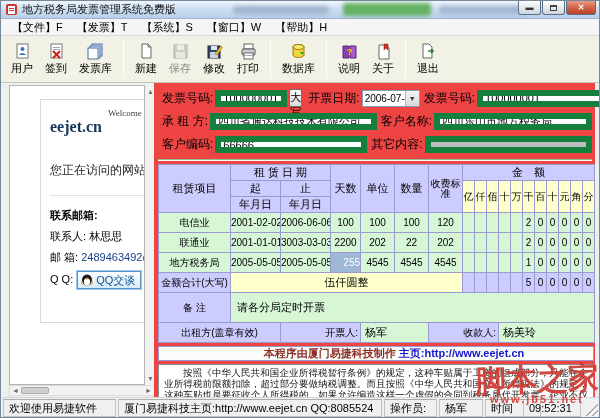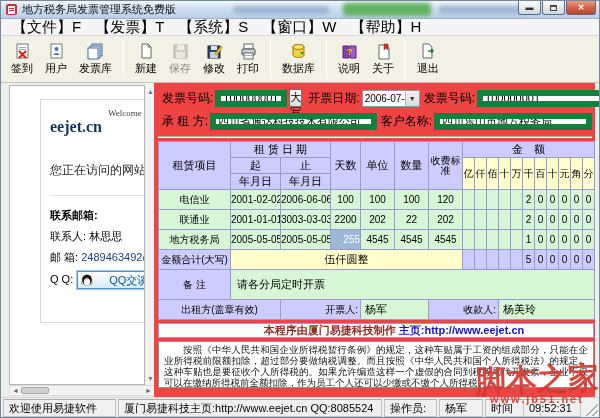--- a/index.html
+++ b/index.html
@@ -21,21 +21,21 @@
   .win-btns { position:absolute; right:3px; top:0; display:flex; }
   .win-btn { width:23px; height:14px; border:1px solid #5a6f88; border-top:none; border-radius:0 0 3px 3px;
     background:linear-gradient(#fdfdfd,#cfd6dd); margin-left:1px; display:flex; align-items:center; justify-content:center;
     font-size:8px; line-height:1; color:#333; }
   .win-btn.close { background:linear-gradient(#eb9a82,#cf5a40 60%,#b8422c); color:#fff; font-weight:bold; width:30px; }
   .glyph-max { width:7px; height:6px; border:1px solid #444; border-top:2px solid #444; }
 
   
   .menubar { position:absolute; left:0; top:18px; width:100%; height:17px; background:#f5f5f5;
     border-bottom:1px solid #d8d8d8; display:flex; align-items:center; padding-left:4px; }
-  .menu-item { padding:0 7px; font-size:15px; white-space:nowrap; }
+  .menu-item { padding:0 7px; font-size:11px; white-space:nowrap; }
 
   
   .toolbar { position:absolute; left:0; top:35px; width:100%; height:47px; background:#f2f1e6;
     border-bottom:1px solid #c4c4b4; display:flex; align-items:center; padding-left:4px; }
   .tb-btn { min-width:34px; height:42px; display:flex; flex-direction:column; align-items:center; justify-content:center;
     padding:1px 5px; border:1px solid transparent; }
   .tb-btn .icon { width:17px; height:17px; display:block; }
   .tb-btn .tb-label { font-size:11px; margin-top:1px; white-space:nowrap; }
   .tb-btn.disabled { opacity:.45; filter:grayscale(1); }
   .tb-sep { width:1px; height:38px; background:#bdbdad; border-right:1px solid #fff; margin:0 5px; }
@@ -46,21 +46,21 @@
   .side-card { position:absolute; left:30px; top:13px; width:170px; height:224px; border:1px solid #d5dade; background:#fff; padding:8px 0 0 9px; }
   .welcome-small { font-family:"Liberation Serif", serif; font-size:9px; color:#404040;text-align:center; }
   .site-name { font-family:"Liberation Serif", serif; font-size:16px; font-weight:bold; color:#17365d; margin-top:0; }
   .visit-note { font-size:12px; color:#222; margin-top:26px; white-space:nowrap; }
   .side-hr { border:none; border-top:1px solid #e2e2e2; margin:16px 0 0 0; width:150px; }
   .contact-header { font-size:11px; font-weight:bold; margin-top:12px; }
   .side-line { font-size:11px; margin-top:6px; white-space:nowrap; }
   .email-val { color:#1b3f8b; }
   .qq-btn { display:inline-flex; align-items:center; height:18px; border:1px solid #5b93cc; outline:1px solid #9cc4ea;
     background:linear-gradient(#feffff,#d8ebfa); padding:0 5px 0 3px; margin-left:4px; vertical-align:middle; }
-  .qq-btn span { color:#0b5394; font-size:11px; margin-left:16px; }
+  .qq-btn span { color:#0b5394; font-size:11px; margin-left:3px; }
   .vscroll { position:absolute; left:145px; top:84px; width:9px; height:300px; background:#f2f2f2; }
   .vscroll .arr { position:absolute; left:0; width:9px; font-size:7px; color:#777; text-align:center; line-height:9px; }
   .hscroll { position:absolute; left:8px; top:384px; width:146px; height:11px; background:#f2f2f2; border:1px solid #dcdcdc; }
   .hscroll .arr { position:absolute; top:0; font-size:7px; color:#666; line-height:9px; }
   .hscroll .thumb { position:absolute; left:11px; top:1px; width:28px; height:7px; background:#cfcfcf; border:1px solid #a8a8a8; border-radius:2px; }
 
   
   .form-panel { position:absolute; left:153px; top:82px; width:441px; height:314px; background:#ef4444; padding:6px 3px 0 4px; }
   .f-row { display:flex; align-items:center; margin-bottom:6px; }
   .f-label { font-size:12px; white-space:nowrap; margin:0 2px 0 4px; }
@@ -149,33 +149,33 @@
     <span class="menu-item">【发票】T</span>
     <span class="menu-item">【系统】S</span>
     <span class="menu-item">【窗口】W</span>
     <span class="menu-item">【帮助】H</span>
   </div>
 
   <div class="toolbar">
     <div class="tb-btn">
       <span class="icon"><svg width="17" height="17" viewBox="0 0 17 17">
             <rect x="3" y="1" width="11" height="14" fill="#fff" stroke="#777"></rect>
+            <circle cx="8.5" cy="6" r="2" fill="#3a6fc4"></circle>
+            <path d="M5 12 q3.5 -4 7 0 z" fill="#3a6fc4"></path>
+          </svg></span>
+      <span class="tb-label">用户</span>
+    </div>
+    <div class="tb-btn">
+      <span class="icon"><svg width="17" height="17" viewBox="0 0 17 17">
+            <rect x="3" y="1" width="11" height="14" fill="#fff" stroke="#777"></rect>
             <rect x="5" y="4" width="7" height="1" fill="#9ab"></rect>
             <rect x="5" y="6" width="7" height="1" fill="#9ab"></rect>
             <path d="M5 8 L12 15 M12 8 L5 15" stroke="#d02010" stroke-width="2"></path>
           </svg></span>
       <span class="tb-label">签到</span>
-    </div>
-    <div class="tb-btn">
-      <span class="icon"><svg width="17" height="17" viewBox="0 0 17 17">
-            <rect x="3" y="1" width="11" height="14" fill="#fff" stroke="#777"></rect>
-            <circle cx="8.5" cy="6" r="2" fill="#3a6fc4"></circle>
-            <path d="M5 12 q3.5 -4 7 0 z" fill="#3a6fc4"></path>
-          </svg></span>
-      <span class="tb-label">用户</span>
     </div>
     <div class="tb-btn">
       <span class="icon"><svg width="17" height="17" viewBox="0 0 17 17">
             <rect x="5" y="1" width="10" height="12" fill="#cfe0f4" stroke="#4a6fa4"></rect>
             <rect x="3" y="3" width="10" height="12" fill="#e4eefa" stroke="#4a6fa4"></rect>
             <rect x="1" y="5" width="10" height="11" fill="#fff" stroke="#4a6fa4"></rect>
           </svg></span>
       <span class="tb-label">发票库</span>
     </div>
     <div class="tb-sep"></div>
@@ -298,20 +298,26 @@
       </span>
       <span class="f-label">发票号码:</span>
       <input class="f-input" style="flex: 1 1 0%;" value="100000001">
     </div>
     <div class="f-row">
       <span class="f-label">承 租 方:</span>
       <input class="f-input" style="width: 176px;" value="四川省通达科技技术有限公司">
       <span class="f-label">客户名称:</span>
       <input class="f-input" style="flex: 1 1 0%;" value="四川乐山市地方税务局">
     </div>
+    <div class="f-row">
+      <span class="f-label">客户编码:</span>
+      <input class="f-input" style="width: 152px;" value="66666">
+      <span class="f-label">其它内容:</span>
+      <input class="f-input dis" style="flex: 1 1 0%;">
+    </div>
     <div class="f-divider"></div>
 
     <table class="inv">
       <colgroup>
         <col style="width:72px">
           <col style="width:50px">
           <col style="width:50px">
           <col style="width:30px">
         <col style="width:34px">
           <col style="width:34px">

